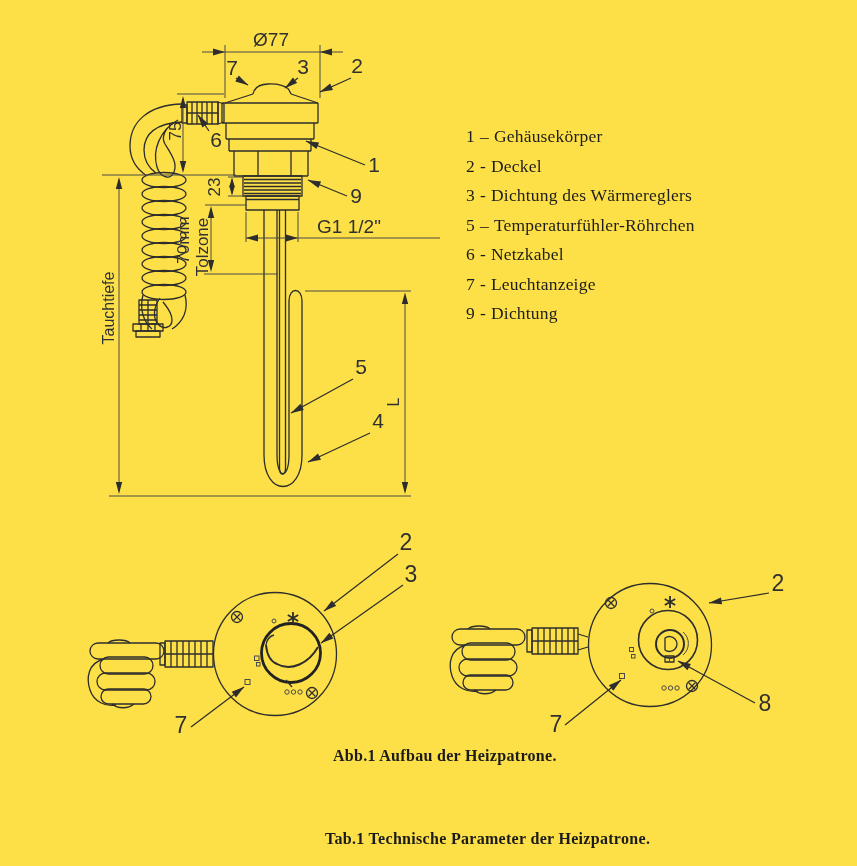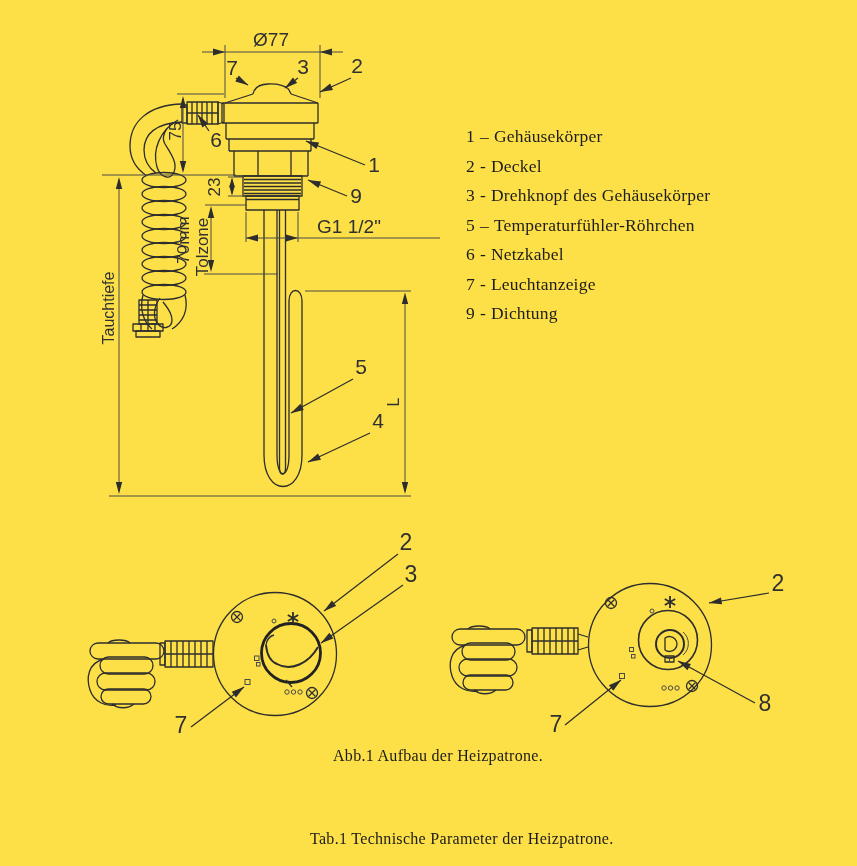--- a/index.html
+++ b/index.html
@@ -16,23 +16,23 @@
   .arr{fill:#2d2d2d;stroke:none;}
   .lbl{font-family:"Liberation Sans",sans-serif;font-size:21px;fill:#303030;}
   .dimt{font-family:"Liberation Sans",sans-serif;font-size:19px;fill:#303030;}
   .dimv{font-family:"Liberation Sans",sans-serif;font-size:17px;fill:#303030;}
   .dims{font-family:"Liberation Sans",sans-serif;font-size:16px;fill:#303030;}
   
   .legend{position:absolute;left:466px;top:126px;color:#1d1d1d;}
   .legend-row{height:29.5px;font-size:17.5px;white-space:nowrap;letter-spacing:.2px;}
   .legend-row .s{margin:0 5px;}
   
-  .caption{position:absolute;font-size:16px;font-weight:normal;color:#1b1b1b;letter-spacing:.3px;white-space:nowrap;}
+  .caption{position:absolute;font-size:16px;font-weight:bold;color:#1b1b1b;letter-spacing:.3px;white-space:nowrap;}
   #cap-abb{left:333px;top:747px;}
-  #cap-tab{left:310px;top:830px;}
+  #cap-tab{left:325px;top:830px;}
 </style>
 </head>
 <body>
 
 <div class="page">
 
 <svg width="857" height="866" viewBox="0 0 857 866">
   <defs>
     <marker id="ah" viewBox="0 0 14 8" refX="13.2" refY="4" markerWidth="14" markerHeight="8" orient="auto" markerUnits="userSpaceOnUse">
       <path d="M0.5,0.5 L13.5,4 L0.5,7.5 Z" fill="#2d2d2d"></path>
@@ -268,21 +268,21 @@
     <text class="lbl" style="font-size:23px" x="765" y="711" text-anchor="middle">8</text>
     <path class="ldr" d="M755,703 L678,661" marker-end="url(#ah)"></path>
     <text class="lbl" style="font-size:23px" x="556" y="732" text-anchor="middle">7</text>
     <path class="ldr" d="M565,725 L621,680" marker-end="url(#ah)"></path>
   </g>
 </svg>
 
 <div class="legend">
   <div class="legend-row"><span>1</span><span class="s">–</span><span>Gehäusekörper</span></div>
   <div class="legend-row"><span>2</span><span class="s">-</span><span>Deckel</span></div>
-  <div class="legend-row"><span>3</span><span class="s">-</span><span>Drehknopf des Gehäusekörper</span></div>
+  <div class="legend-row"><span>3</span><span class="s">-</span><span>Dichtung des Wärmereglers</span></div>
   <div class="legend-row"><span>5</span><span class="s">–</span><span>Temperaturfühler-Röhrchen</span></div>
   <div class="legend-row"><span>6</span><span class="s">-</span><span>Netzkabel</span></div>
   <div class="legend-row"><span>7</span><span class="s">-</span><span>Leuchtanzeige</span></div>
   <div class="legend-row"><span>9</span><span class="s">-</span><span>Dichtung</span></div>
 </div>
 
 <div class="caption" id="cap-abb">Abb.1 Aufbau der Heizpatrone.</div>
 <div class="caption" id="cap-tab">Tab.1 Technische Parameter der Heizpatrone.</div>
 
 </div>

